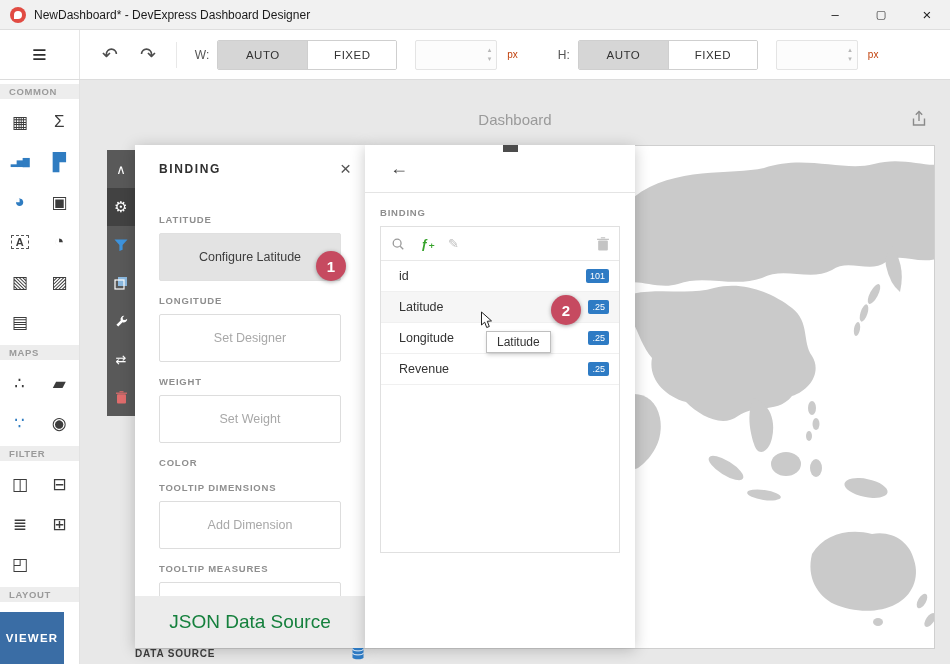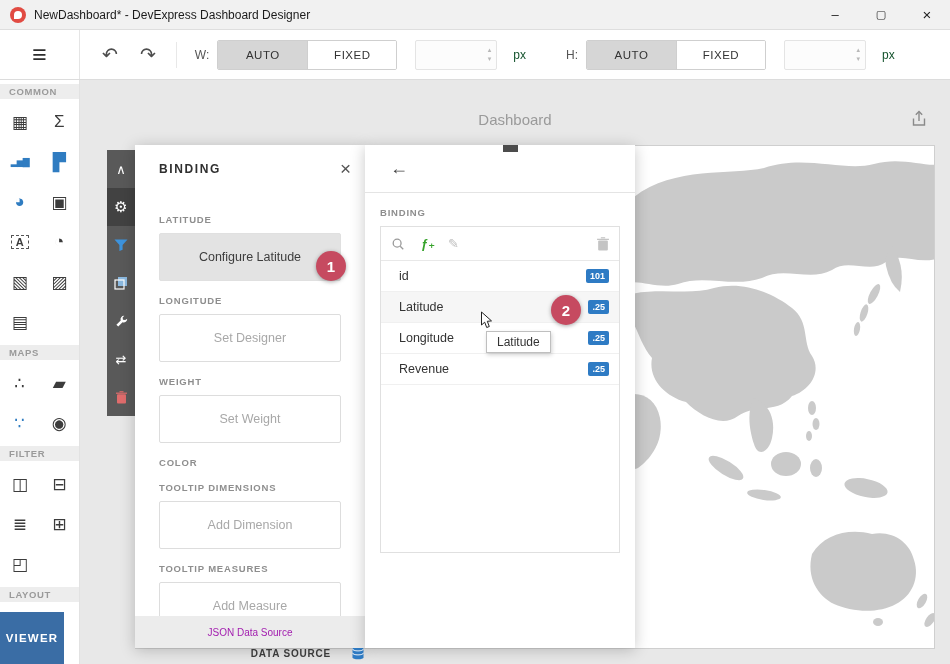--- a/index.html
+++ b/index.html
@@ -30,21 +30,21 @@
   .tb-sep { width:1px; height:26px; background:#e8e8e8; margin:0 12px 0 20px; }
   .dim-label { font-size:12px; color:#555; margin:0 8px 0 6px; }
   .segmented { display:flex; height:30px; border:1px solid #cfcfcf; border-radius:2px; overflow:hidden; }
   .seg { width:89px; border:none; background:#fff; font-size:11.5px; color:#333; letter-spacing:.5px; }
   .seg.selected { background:#d6d6d6; }
   .seg + .seg { border-left:1px solid #cfcfcf; }
   .spinner { margin-left:18px; width:82px; height:30px; border:1px solid #e4e4e4; background:#fcfcfc;
     display:flex; align-items:center; border-radius:2px; }
   .spinner input { flex:1; width:50px; border:none; background:transparent; outline:none; font-size:12px; padding-left:6px; }
   .spin-btns { display:flex; flex-direction:column; font-size:7px; color:#b8b8b8; line-height:1.15; padding-right:5px; }
-  .px { font-size:12px; color:#14532d; margin-left:16px; }
+  .px { font-size:10px; color:#c2410c; margin-left:10px; }
   .h-gap { margin-left:40px; }
   
   .sidebar { position:absolute; top:80px; left:0; bottom:0; width:80px; background:#fff; border-right:1px solid #e2e2e2; }
   .side-label { background:#ededed; color:#9a9a9a; font-size:9.5px; font-weight:bold; letter-spacing:.6px;
     padding:2px 0 2px 9px; }
   .side-label.first { margin-top:4px; }
   .icon-grid { display:grid; grid-template-columns:1fr 1fr; justify-items:center; padding:3px 0; }
   .side-icon { width:36px; height:40px; border:none; background:none; font-size:17px; color:#3c3c3c;
     display:flex; align-items:center; justify-content:center; }
   .side-icon.blue { color:#2f7cc1; }
@@ -70,45 +70,45 @@
   .binding-panel { left:55px; width:230px; }
   .field-panel { left:285px; width:270px; }
   .bp-header { height:48px; display:flex; align-items:center; padding:0 14px 0 24px; }
   .bp-title { flex:1; font-size:12px; font-weight:bold; letter-spacing:1.6px; color:#2f2f2f; }
   .bp-close { border:none; background:none; font-size:19px; color:#555; }
   .bp-section-label { margin:14px 24px 8px; font-size:9.5px; font-weight:bold; letter-spacing:.8px; color:#8e8e8e; }
   .bp-section-label.first { margin-top:21px; }
   .bp-btn { display:block; margin:0 24px; width:182px; height:48px; font-size:12.5px; border-radius:2px; }
   .bp-btn.filled { background:#e3e3e3; border:1px solid #e0e0e0; color:#3d3d3d; }
   .bp-btn.empty { background:#fff; border:1px solid #ddd; color:#a8a8a8; }
-  .datasource-row { margin-top:16px; display:flex; align-items:center; justify-content:flex-end; gap:20px; }
+  .datasource-row { margin-top:16px; display:flex; align-items:center; justify-content:space-between; gap:20px; }
   .ds-label { font-size:10px; font-weight:bold; letter-spacing:.8px; color:#3a3a3a; }
-  .bp-footer { position:absolute; bottom:0; left:0; right:0; height:32px; background:#ececec;
-    display:flex; align-items:center; justify-content:center; font-size:10px; color:#a21caf; }
+  .bp-footer { position:absolute; bottom:0; left:0; right:0; height:52px; background:#ececec;
+    display:flex; align-items:center; justify-content:center; font-size:19px; color:#15803d; }
   .step-badge { position:absolute; width:30px; height:30px; border-radius:50%; background:#c64a60; color:#fff;
     font-size:15px; font-weight:bold; display:flex; align-items:center; justify-content:center;
     box-shadow:0 1px 4px rgba(0,0,0,.35); z-index:9; }
   .badge-1 { left:181px; top:106px; }
   .badge-2 { left:186px; top:150px; }
   
   .fp-header { height:48px; border-bottom:1px solid #e4e4e4; display:flex; align-items:center; padding-left:25px; }
   .fp-back { border:none; background:none; font-size:18px; color:#444; }
   .fp-grip { position:absolute; top:0; left:138px; width:15px; height:7px; background:#4c4c4c; }
   .fp-label { margin:14px 0 8px 15px; font-size:9.5px; font-weight:bold; letter-spacing:.8px; color:#8e8e8e; }
   .fp-list { margin:0 15px; border:1px solid #e0e0e0; height:327px; background:#fff; }
   .fp-toolbar { height:34px; border-bottom:1px solid #e8e8e8; display:flex; align-items:center; }
   .fp-tool { border:none; background:none; display:flex; align-items:center; }
   .fp-tool.search { margin-left:10px; }
   .fp-tool.fx { margin-left:16px; font-size:13px; font-weight:bold; color:#37a32c; }
   .fp-tool.pencil { margin-left:13px; font-size:13px; color:#bdbdbd; }
   .fp-tool.del { margin-left:auto; margin-right:10px; }
   .fp-row { height:31px; display:flex; align-items:center; padding:0 10px 0 18px;
     border-bottom:1px solid #f0f0f0; font-size:12.5px; color:#333; }
   .fp-row.hover { background:#f6f6f6; }
-  .field-badge { margin-left:auto; background:#2e7bc4; color:#fff; font-size:9px; font-weight:bold;
+  .field-badge { margin-left:auto; background:#2e7bc4; color:#fff; font-size:9px; font-weight:normal;
     padding:2px 4px; border-radius:2px; min-width:16px; text-align:right; }
   .cursor-icon { position:absolute; left:115px; top:166px; z-index:8; }
   .fp-tooltip { position:absolute; left:121px; top:186px; background:#fff; border:1px solid #bfbfbf;
     box-shadow:1px 2px 4px rgba(0,0,0,.18); padding:3px 10px; font-size:12px; color:#333; z-index:8; }
 </style>
 </head>
 <body>
 
 <div class="window">
 

